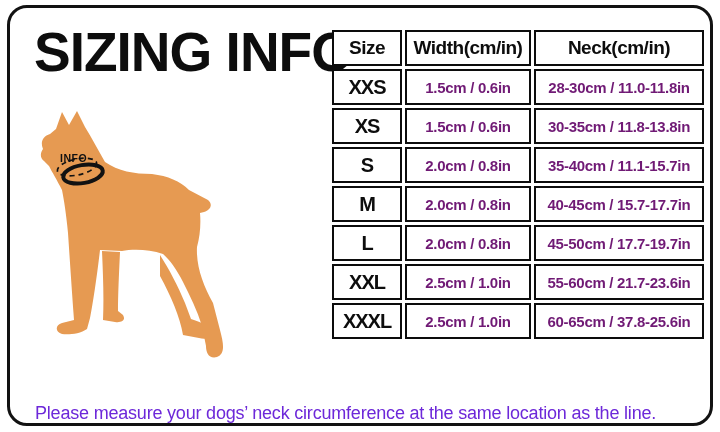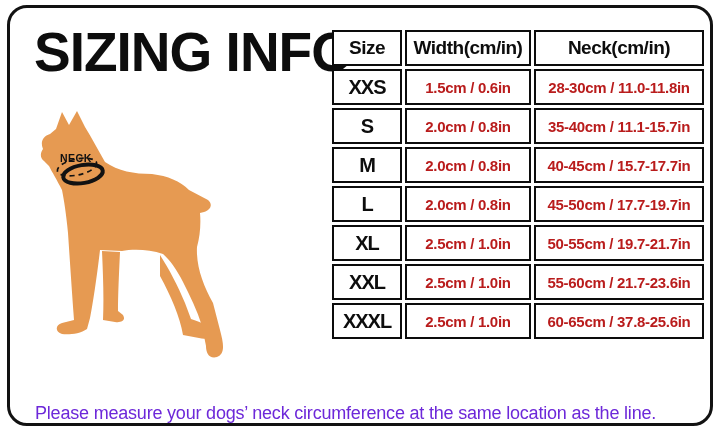--- a/index.html
+++ b/index.html
@@ -36,21 +36,21 @@
   table.size-table th, table.size-table td {
     border:2.5px solid #0c0c0c; background:#fff;
     text-align:center; vertical-align:middle;
     height:32px; padding:0; overflow:hidden; white-space:nowrap;
   }
   col.c-size { width:70px; }
   col.c-width { width:126px; }
   col.c-neck { width:170px; }
   th.hdr { font-size:19px; font-weight:bold; color:#0d0d0d; letter-spacing:-0.5px; }
   td.size-cell { font-size:20px; font-weight:bold; color:#0d0d0d; letter-spacing:-1px; }
-  td.val-cell { font-size:15px; font-weight:bold; color:#b91c1c; letter-spacing:-0.3px; }
+  td.val-cell { font-size:15px; font-weight:bold; color:#701a75; letter-spacing:-0.3px; }
   
   .footer-note {
     position:absolute; left:25px; top:395px; width:670px;
     font-size:18px; color:#6d28d9; letter-spacing:-0.2px;
   }
 </style>
 </head>
 <body>
 
 <div class="card">
@@ -81,21 +81,21 @@
              L 77,321 C 70,326 58,327 52,326 C 45,324 45,317 52,315
              L 64,312 C 62,285 60,255 58,225
              C 56,205 54,192 52,182
              C 47,172 42,164 39,158
              L 34,153 C 30,150 30,145 33,141 Z" fill="#E69A52"></path>
 
     <ellipse cx="67" cy="159" rx="20" ry="8" transform="rotate(-12 67 159)" fill="none" stroke="#121212" stroke-width="1.7" stroke-dasharray="5 4"></ellipse>
 
     <ellipse cx="73" cy="166" rx="20" ry="9" transform="rotate(-10 73 166)" fill="none" stroke="#121212" stroke-width="4"></ellipse>
   </svg>
-  <span class="neck-label">NECK</span>
+  <span class="neck-label">INFO</span>
 
   <div class="size-table-wrap">
     <table class="size-table">
       <colgroup>
           <col class="c-size">
           <col class="c-width">
           <col class="c-neck">
         </colgroup>
       <thead>
         <tr>
@@ -104,38 +104,38 @@
           <th class="hdr">Neck(cm/in)</th>
         </tr>
       </thead>
       <tbody>
         <tr>
           <td class="size-cell">XXS</td>
           <td class="val-cell">1.5cm / 0.6in</td>
           <td class="val-cell">28-30cm / 11.0-11.8in</td>
         </tr>
         <tr>
+          <td class="size-cell">XS</td>
+          <td class="val-cell">1.5cm / 0.6in</td>
+          <td class="val-cell">30-35cm / 11.8-13.8in</td>
+        </tr>
+        <tr>
           <td class="size-cell">S</td>
           <td class="val-cell">2.0cm / 0.8in</td>
           <td class="val-cell">35-40cm / 11.1-15.7in</td>
         </tr>
         <tr>
           <td class="size-cell">M</td>
           <td class="val-cell">2.0cm / 0.8in</td>
           <td class="val-cell">40-45cm / 15.7-17.7in</td>
         </tr>
         <tr>
           <td class="size-cell">L</td>
           <td class="val-cell">2.0cm / 0.8in</td>
           <td class="val-cell">45-50cm / 17.7-19.7in</td>
-        </tr>
-        <tr>
-          <td class="size-cell">XL</td>
-          <td class="val-cell">2.5cm / 1.0in</td>
-          <td class="val-cell">50-55cm / 19.7-21.7in</td>
         </tr>
         <tr>
           <td class="size-cell">XXL</td>
           <td class="val-cell">2.5cm / 1.0in</td>
           <td class="val-cell">55-60cm / 21.7-23.6in</td>
         </tr>
         <tr>
           <td class="size-cell">XXXL</td>
           <td class="val-cell">2.5cm / 1.0in</td>
           <td class="val-cell">60-65cm / 37.8-25.6in</td>

